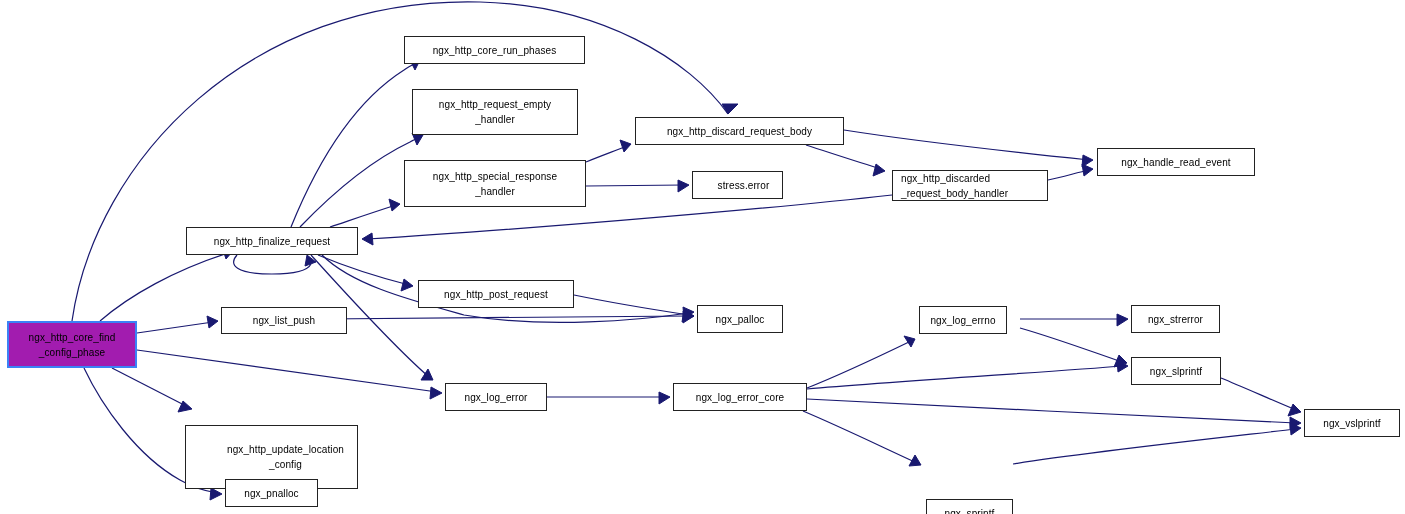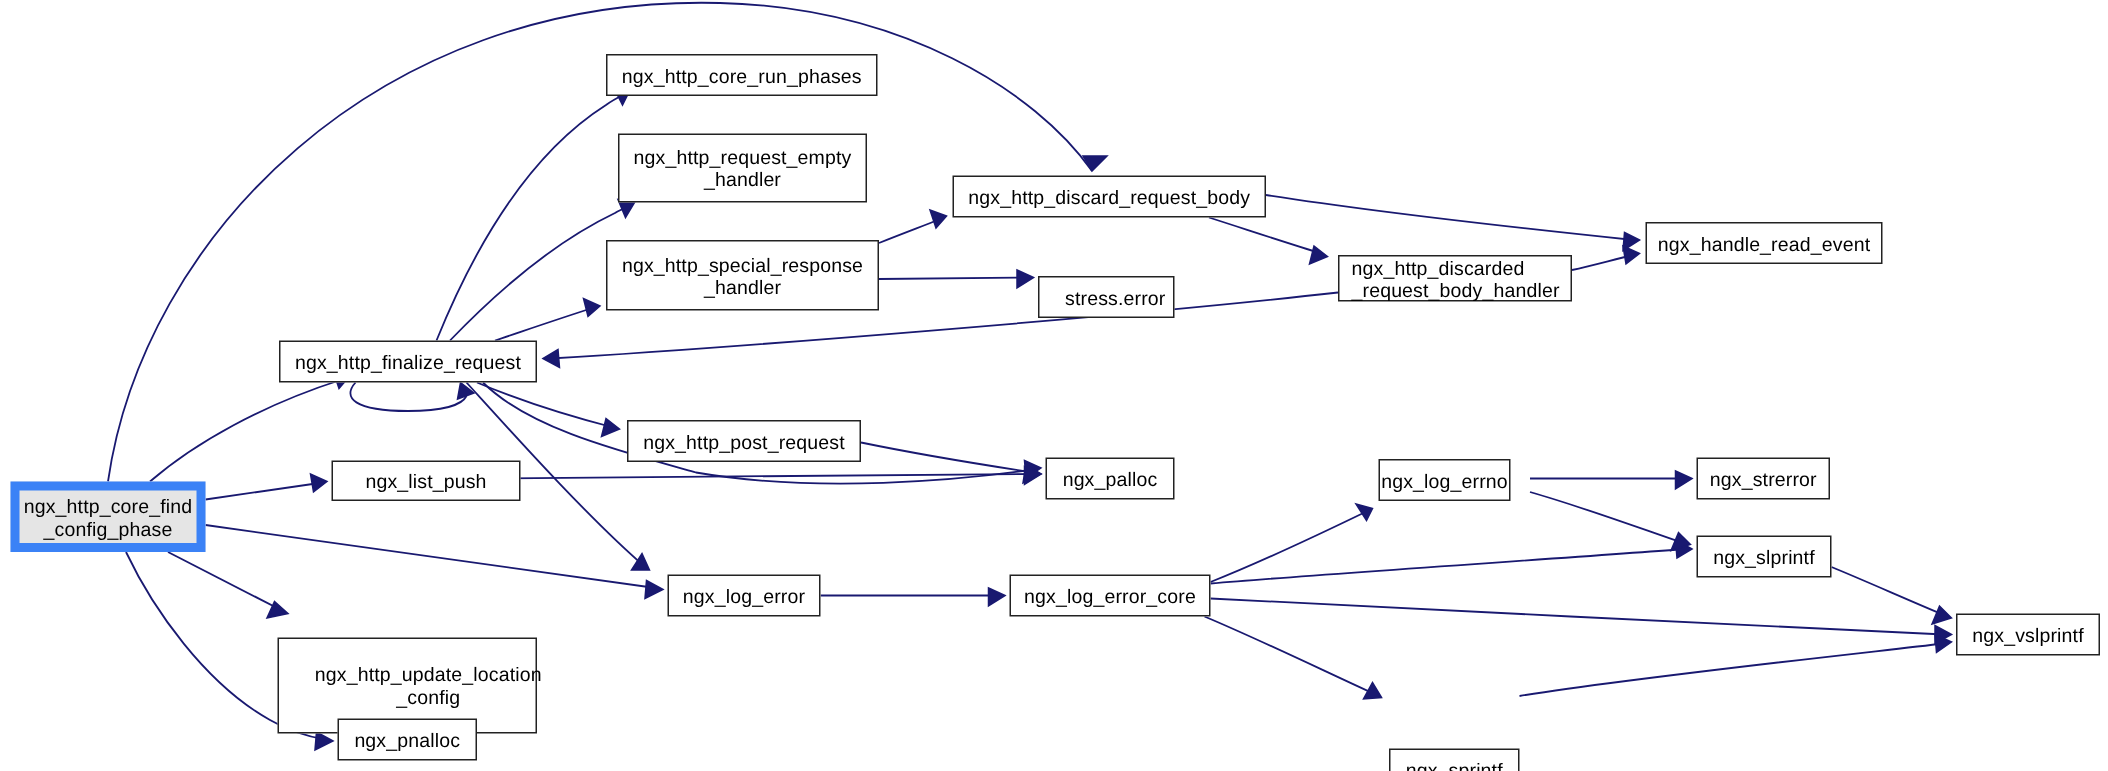--- a/index.html
+++ b/index.html
@@ -21,33 +21,33 @@
     top: 0;
     width: 1405px;
     height: 514px;
   }
   .graph-node {
     position: absolute;
     box-sizing: border-box;
     border: 1px solid #222222;
     background: #ffffff;
     color: #000000;
-    font-size: 13px;
+    font-size: 10px;
     line-height: 15px;
     display: flex;
     align-items: center;
     justify-content: center;
     text-align: center;
     white-space: pre-line;
     letter-spacing: 0.1px;
     z-index: 5;
   }
   .graph-node.highlight {
-    background: #e5e5e5;
-    border: 6px solid #3b82f6;
+    background: #a21caf;
+    border: 2px solid #3b82f6;
   }
   .graph-node.lalign {
     justify-content: flex-start;
     text-align: left;
     padding-left: 8px;
   }
 </style>
 </head>
 <body>
 
@@ -183,21 +183,21 @@
       <div class="graph-node" style="left: 404px; top: 160px; width: 182px; height: 47px;"><span>ngx_http_special_response
 _handler</span></div>
       <div class="graph-node" style="left: 186px; top: 227px; width: 172px; height: 28px;"><span>ngx_http_finalize_request</span></div>
       <div class="graph-node" style="left: 418px; top: 280px; width: 156px; height: 28px;"><span>ngx_http_post_request</span></div>
       <div class="graph-node" style="left: 221px; top: 307px; width: 126px; height: 27px;"><span>ngx_list_push</span></div>
       <div class="graph-node" style="left: 185px; top: 425px; width: 173px; height: 64px; padding-left: 28px;"><span>ngx_http_update_location
 _config</span></div>
       <div class="graph-node" style="left: 225px; top: 479px; width: 93px; height: 28px;"><span>ngx_pnalloc</span></div>
       <div class="graph-node" style="left: 445px; top: 383px; width: 102px; height: 28px;"><span>ngx_log_error</span></div>
       <div class="graph-node" style="left: 635px; top: 117px; width: 209px; height: 28px;"><span>ngx_http_discard_request_body</span></div>
-      <div class="graph-node" style="left: 692px; top: 184px; width: 91px; height: 28px; padding-left: 12px;"><span>stress.error</span></div>
+      <div class="graph-node" style="left: 692px; top: 171px; width: 91px; height: 28px; padding-left: 12px;"><span>stress.error</span></div>
       <div class="graph-node" style="left: 697px; top: 305px; width: 86px; height: 28px;"><span>ngx_palloc</span></div>
       <div class="graph-node" style="left: 673px; top: 383px; width: 134px; height: 28px;"><span>ngx_log_error_core</span></div>
       <div class="graph-node lalign" style="left: 892px; top: 170px; width: 156px; height: 31px;"><span>ngx_http_discarded
 _request_body_handler</span></div>
       <div class="graph-node" style="left: 919px; top: 306px; width: 88px; height: 28px;"><span>ngx_log_errno</span></div>
       <div class="graph-node" style="left: 926px; top: 459px; width: 87px; height: 28px; margin-top: 40px;"><span>ngx_sprintf</span></div>
       <div class="graph-node" style="left: 1097px; top: 148px; width: 158px; height: 28px;"><span>ngx_handle_read_event</span></div>
       <div class="graph-node" style="left: 1131px; top: 305px; width: 89px; height: 28px;"><span>ngx_strerror</span></div>
       <div class="graph-node" style="left: 1131px; top: 357px; width: 90px; height: 28px;"><span>ngx_slprintf</span></div>
       <div class="graph-node" style="left: 1304px; top: 409px; width: 96px; height: 28px;"><span>ngx_vslprintf</span></div>

